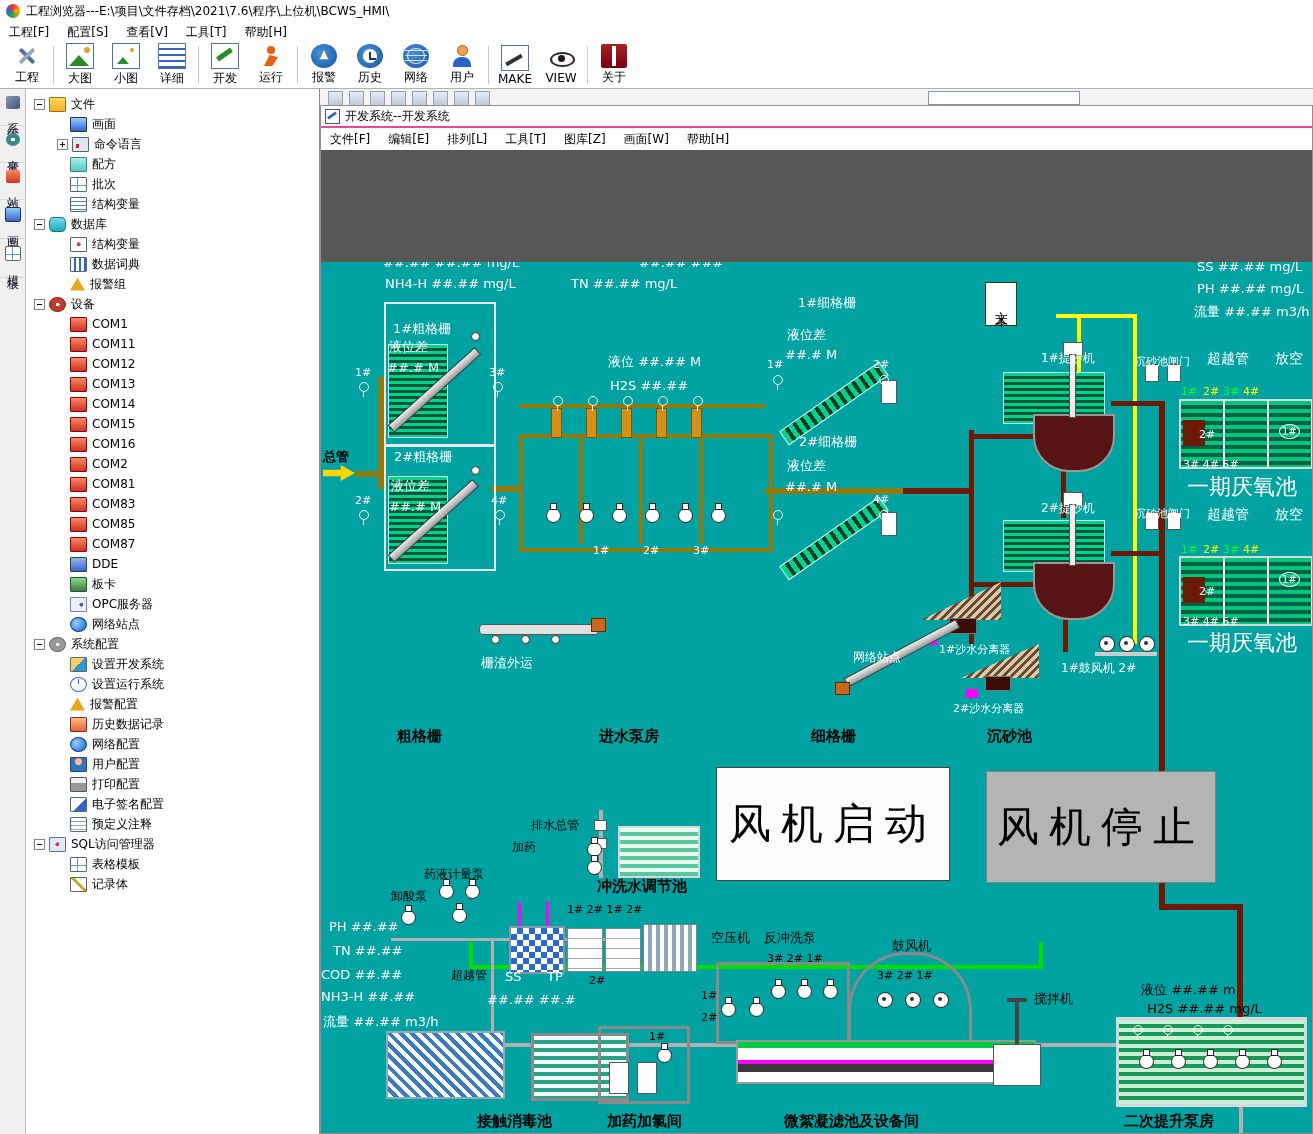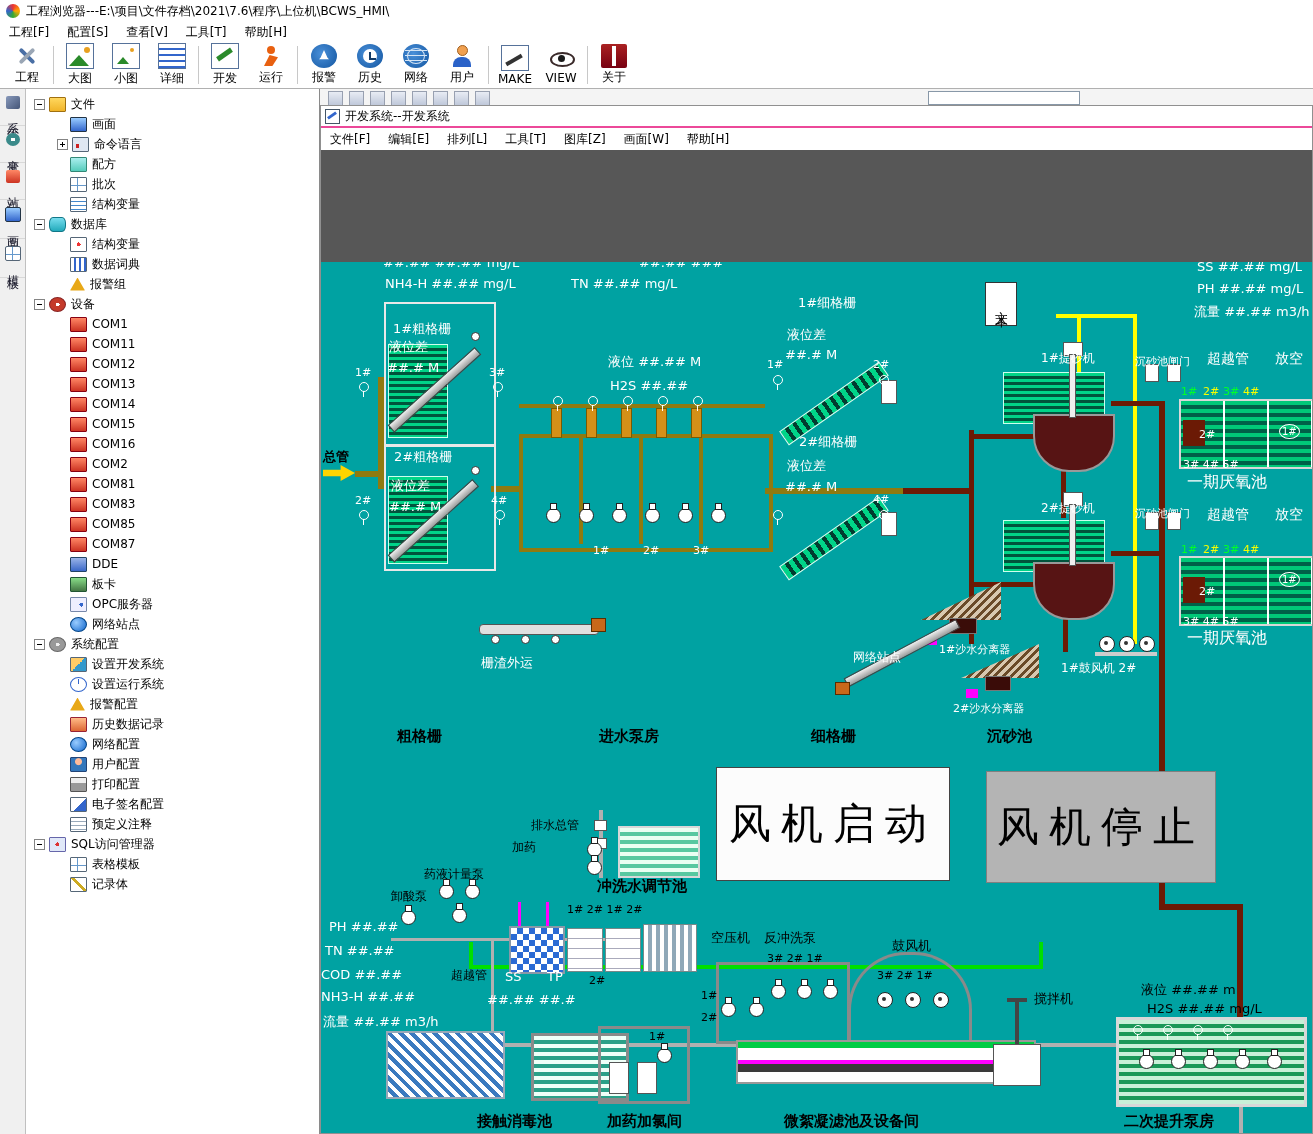--- a/index.html
+++ b/index.html
@@ -127,21 +127,21 @@
   .flushT{background:repeating-linear-gradient(180deg,#eafff2 0 4px,#58c8a0 4px 8px);border:2px solid #d8d8d8}
   .liftT{background:repeating-linear-gradient(180deg,#c8f0d8 0 4px,#1a9858 4px 8px);border:3px solid #d8d8d8}
   .vstripe{background:repeating-linear-gradient(90deg,#fff 0 4px,#8fa8b8 4px 8px);border:1px solid #788}
   .wlines{background:#fff;background-image:repeating-linear-gradient(180deg,transparent 0 9px,#aab 9px 10px);border:1px solid #788}
   .frame{border:3px solid #8a8a8a}
   .arch{border:3px solid #8a8a8a;border-bottom:0;border-radius:58px 58px 0 0}
   .ftank{background:linear-gradient(180deg,#00cc44 0,#00cc44 6px,#fff 6px,#fff 18px,#ff00ff 18px,#ff00ff 22px,#3a3a3a 22px,#3a3a3a 30px,#fff 30px,#fff 40px);border:2px solid #999}
   .arrow{clip-path:polygon(0 30%,55% 30%,55% 0,100% 50%,55% 100%,55% 70%,0 70%);background:#ffd400}
   .wl{position:absolute;color:#fff;font-size:13px;white-space:nowrap}
   .w12{font-size:12px}.w11{font-size:11px}.w14{font-size:14px}
-  .big{position:absolute;color:#fff;font-size:16px;white-space:nowrap}
+  .big{position:absolute;color:#fff;font-size:22px;white-space:nowrap}
   .bl{position:absolute;color:#000;font-size:12px;white-space:nowrap}
   .bl13{font-size:13px}
   .blb{position:absolute;color:#000;font-weight:bold;font-size:15px;white-space:nowrap}
   .num{position:absolute;color:#fff;font-size:11px;white-space:nowrap}
   .numk{position:absolute;color:#000;font-size:11px;white-space:nowrap}
   .grn{color:#00ff28}.yel{color:#f5ff00}
   .circ{position:absolute;color:#fff;font-size:10px;border:1px solid #fff;border-radius:50%;padding:1px 2px;white-space:nowrap}
   .tbx{position:absolute;background:#fff;border:1px solid #333;color:#000;font-size:13px;writing-mode:vertical-rl;text-orientation:upright;display:flex;align-items:center;justify-content:center;letter-spacing:3px}
   .fanbtn{position:absolute;display:flex;align-items:center;justify-content:center;font-family:"DejaVu Serif","Liberation Serif",serif;font-size:42px;letter-spacing:10px;color:#000}
   #btn-start{background:#fcfcfc;border:1px solid #444}
@@ -674,21 +674,21 @@
         <div class="blb" style="left:278px;top:465px">进水泵房</div>
         <div class="blb" style="left:490px;top:465px">细格栅</div>
         <div class="blb" style="left:666px;top:465px">沉砂池</div>
         <div class="bl" style="left:210px;top:555px">排水总管</div>
         <div class="bl" style="left:191px;top:577px">加药</div>
         <div class="blb" style="left:276px;top:615px">冲洗水调节池</div>
         <div class="bl" style="left:103px;top:604px">药液计量泵</div>
         <div class="bl" style="left:70px;top:626px">卸酸泵</div>
         <div class="numk" style="left:246px;top:641px">1#  2#   1#  2#</div>
         <div class="wl" style="left:8px;top:657px">PH  ##.##</div>
-        <div class="wl" style="left:4px;top:681px">TN  ##.##</div>
+        <div class="wl" style="left:12px;top:681px">TN  ##.##</div>
         <div class="wl" style="left:0px;top:705px">COD ##.##</div>
         <div class="wl" style="left:0px;top:727px">NH3-H ##.##</div>
         <div class="wl" style="left:2px;top:751px">流量 ##.## m3/h</div>
         <div class="bl" style="left:130px;top:705px">超越管</div>
         <div class="wl" style="left:184px;top:707px">SS</div>
         <div class="wl" style="left:226px;top:707px">TP</div>
         <div class="numk" style="left:268px;top:712px">2#</div>
         <div class="wl" style="left:166px;top:730px">##.##  ##.#</div>
         <div class="numk" style="left:328px;top:768px">1#</div>
         <div class="bl bl13" style="left:390px;top:667px">空压机</div>

